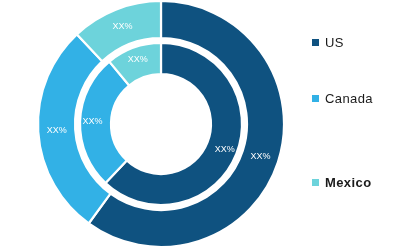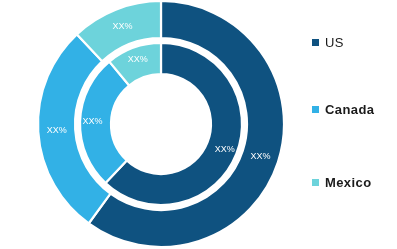--- a/index.html
+++ b/index.html
@@ -30,21 +30,21 @@
   }
   .legend-item {
     position: absolute;
     left: 0;
     display: flex;
     align-items: center;
     gap: 6px;
     white-space: nowrap;
   }
   .legend-item[data-idx="0"] { top: 36px; }
-  .legend-item[data-idx="1"] { top: 103px; font-weight: bold; }
+  .legend-item[data-idx="1"] { top: 92px; }
   .legend-item[data-idx="2"] { top: 176px; font-weight: bold; }
   .legend-swatch {
     width: 7px;
     height: 7px;
     flex: 0 0 auto;
   }
   .legend-label {
     font-size: 13px;
     color: #1b1b1b;
     font-family: "Liberation Sans", sans-serif;

